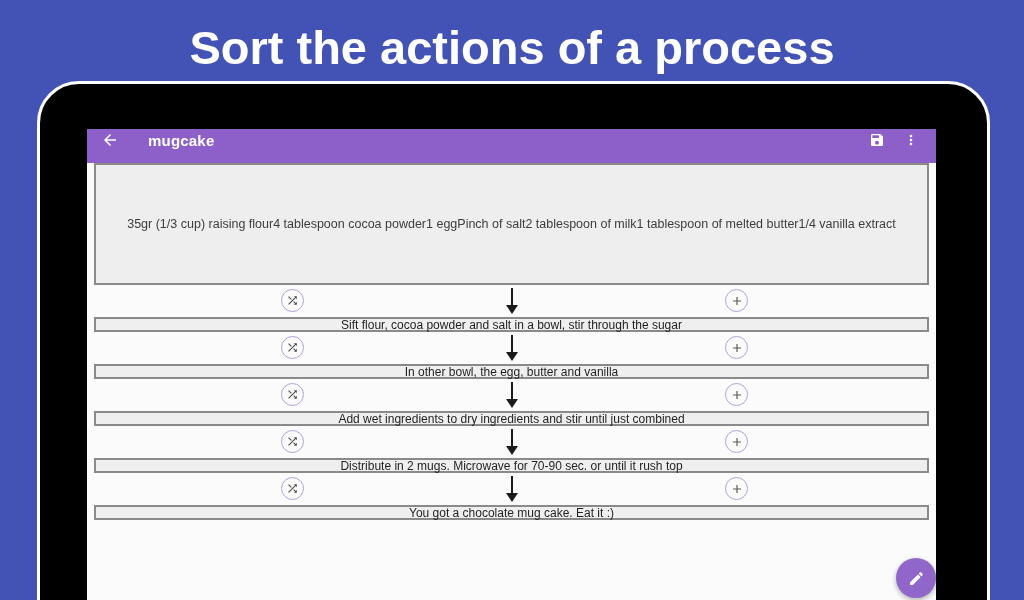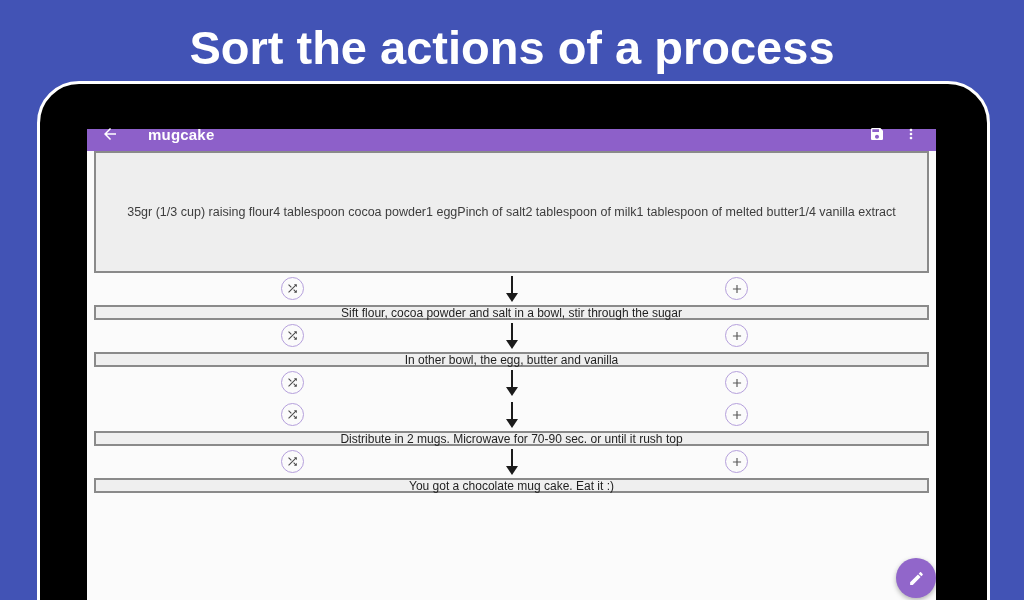--- a/index.html
+++ b/index.html
@@ -33,21 +33,21 @@
   .screen {
     position: absolute;
     left: 47px; top: 45px;
     width: 849px; height: 475px;
     background: #fbfbfb;
     overflow: visible;
   }
 
   
   .toolbar {
-    height: 22px;
+    height: 34px;
     background: #8d60c9;
     display: flex;
     align-items: center;
     padding: 0 14px 12px 12px;
     text-align: center;
   }
   .tb-icon {
     width: 22px; height: 22px;
     display: flex; align-items: center; justify-content: center;
     cursor: pointer;
@@ -235,20 +235,21 @@
             <path d="M7 26L1 17h12z" fill="#1b1b1b"></path>
           </svg>
       </div>
       <div class="circle-btn plus">
         <svg width="14" height="14" viewBox="0 0 24 24">
             <path d="M19 13h-6v6h-2v-6H5v-2h6V5h2v6h6v2z" fill="#5a5a5a"></path>
           </svg>
       </div>
     </div>
 
+    <div class="box step">Add wet ingredients to dry ingredients and stir until just combined</div>
 
     <div class="connector">
       <div class="circle-btn swap">
         <svg width="13" height="13" viewBox="0 0 24 24">
             <path d="M10.59 9.17L5.41 4 4 5.41l5.17 5.17 1.42-1.41zM14.5 4l2.04 2.04L4 18.59 5.41 20 17.96 7.46 20 9.5V4h-5.5zm.33 9.41l-1.41 1.41 3.13 3.13L14.5 20H20v-5.5l-2.04 2.04-3.13-3.13z" fill="#4a4a4a"></path>
           </svg>
       </div>
       <div class="down-arrow">
         <svg width="14" height="26" viewBox="0 0 14 26">
             <path d="M6 0h2v18H6z" fill="#1b1b1b"></path>

